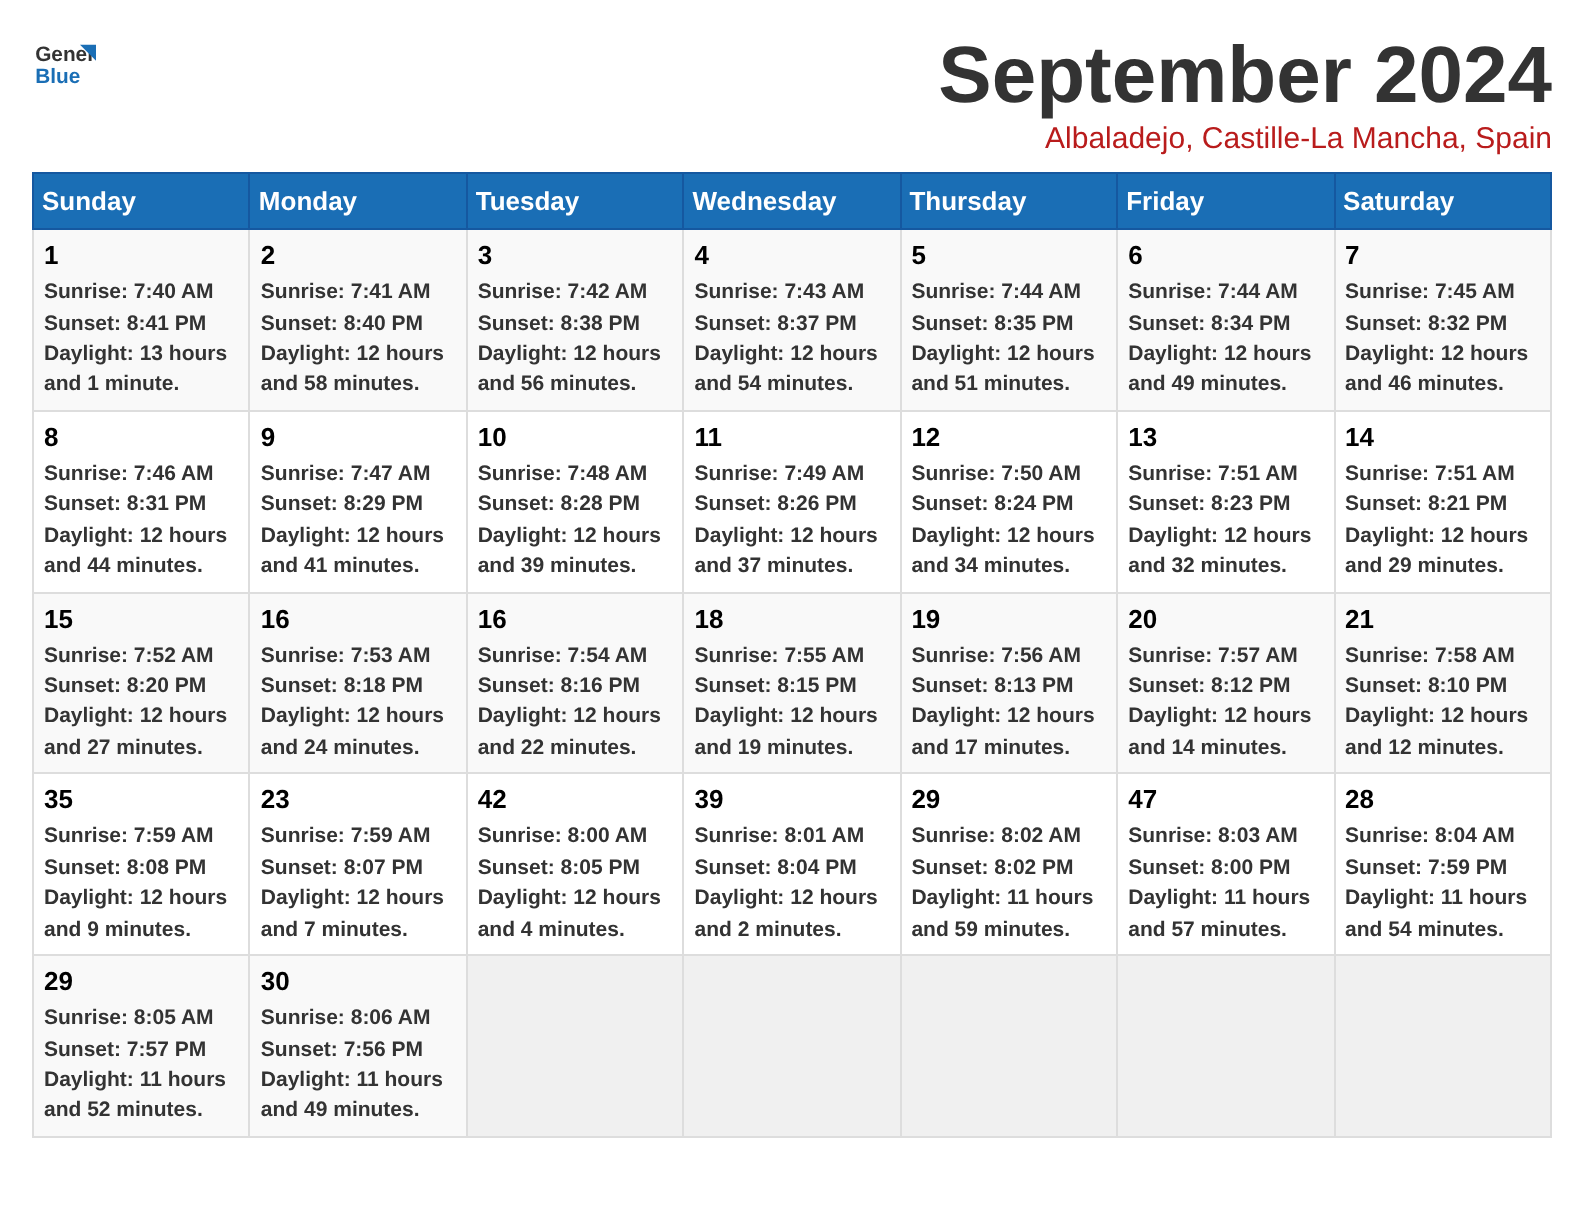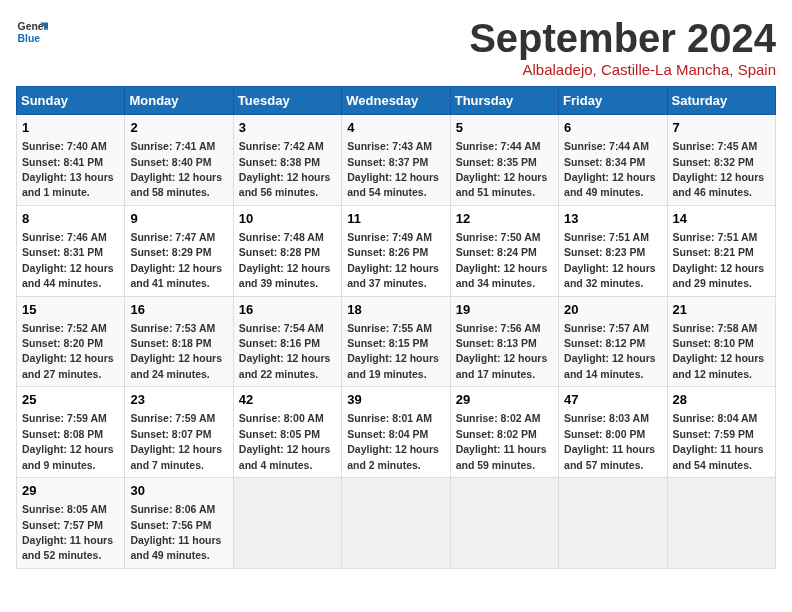--- a/index.html
+++ b/index.html
@@ -197,21 +197,21 @@
         <span class="day-num">20</span>
         <span class="day-info">Sunrise: 7:57 AM<br>Sunset: 8:12 PM<br>Daylight: 12 hours and 14 minutes.</span>
       </td>
         <td>
         <span class="day-num">21</span>
         <span class="day-info">Sunrise: 7:58 AM<br>Sunset: 8:10 PM<br>Daylight: 12 hours and 12 minutes.</span>
       </td>
       </tr>
       <tr>
         <td>
-        <span class="day-num">25</span>
+        <span class="day-num">35</span>
         <span class="day-info">Sunrise: 7:59 AM<br>Sunset: 8:08 PM<br>Daylight: 12 hours and 9 minutes.</span>
       </td>
         <td>
         <span class="day-num">23</span>
         <span class="day-info">Sunrise: 7:59 AM<br>Sunset: 8:07 PM<br>Daylight: 12 hours and 7 minutes.</span>
       </td>
         <td>
         <span class="day-num">42</span>
         <span class="day-info">Sunrise: 8:00 AM<br>Sunset: 8:05 PM<br>Daylight: 12 hours and 4 minutes.</span>
       </td>

